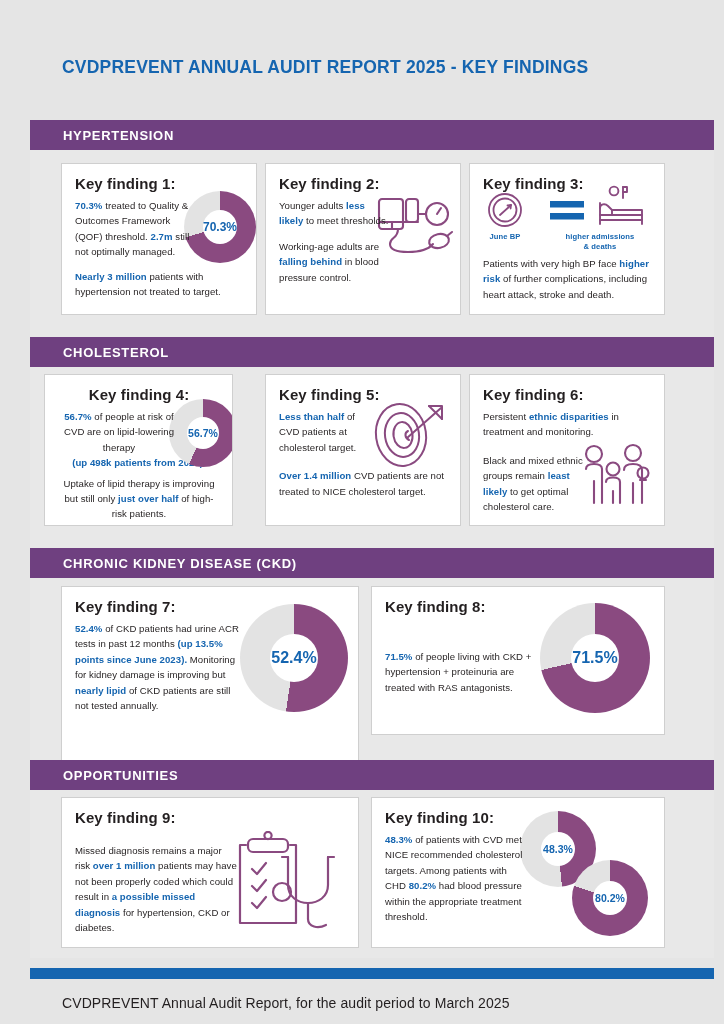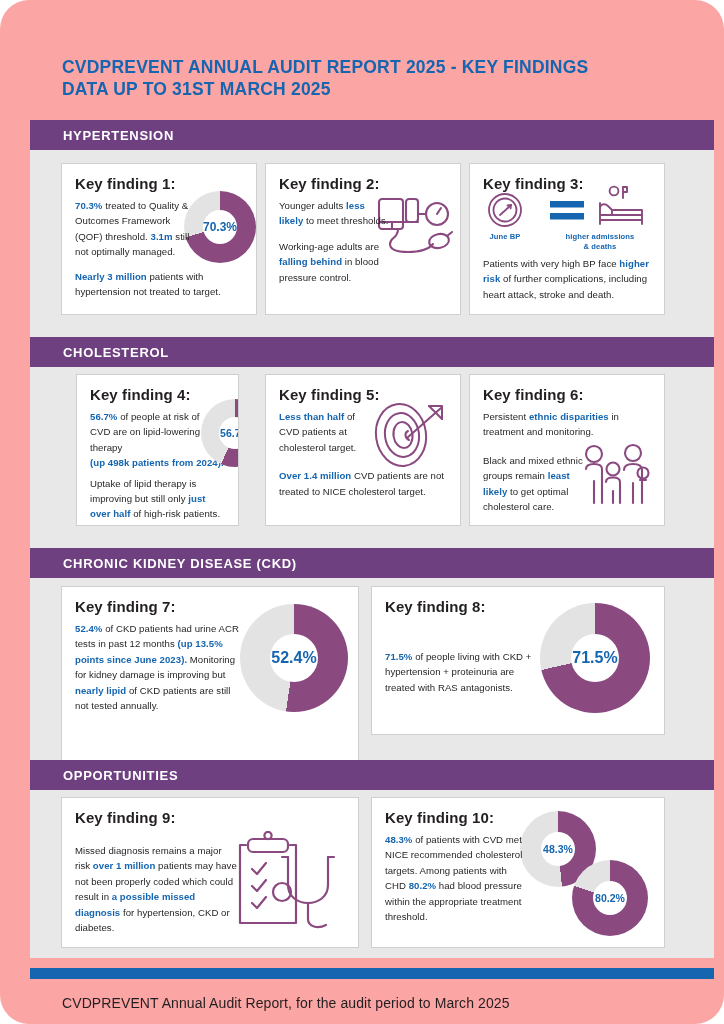--- a/index.html
+++ b/index.html
@@ -6,23 +6,22 @@
   html, body {
     width: 724px;
     height: 1024px;
     background: #ffffff;
     font-family: "Liberation Sans", sans-serif;
   }
   .page {
     position: relative;
     width: 724px;
     height: 1024px;
-    background: #fca5a5;
+    background: #e5e5e5;
     overflow: hidden;
-    border-radius: 29px;
   }
 
   
   .title-block {
     position: absolute;
     left: 62px;
     top: 56px;
     width: 620px;
   }
   .title-line {
@@ -139,33 +138,32 @@
     letter-spacing: 0.1px;
   }
 </style>
 </head>
 <body>
 
 <div class="page">
 
   <div class="title-block">
     <div class="title-line">CVDPREVENT ANNUAL AUDIT REPORT 2025 - KEY FINDINGS</div>
-    <div class="title-line">DATA UP TO 31ST MARCH 2025</div>
   </div>
 
   <div class="grey-panel"></div>
 
   <div class="sec-bar" style="top:120px">
     <div class="sec-bar-label">HYPERTENSION</div>
   </div>
 
   <div class="card" style="left:61px; top:163px; width:196px; height:152px;">
     <div class="card-title">Key finding 1:</div>
     <div class="card-body">
-      <p class="txt-col w-narrow"><b>70.3%</b><span> treated to Quality &amp; Outcomes Framework (QOF) threshold. </span><b>3.1m</b><span> still not optimally managed.</span></p>
+      <p class="txt-col w-narrow"><b>70.3%</b><span> treated to Quality &amp; Outcomes Framework (QOF) threshold. </span><b>2.7m</b><span> still not optimally managed.</span></p>
       <p style="margin-top:4px"><b>Nearly 3 million</b><span> patients with hypertension not treated to target.</span></p>
     </div>
 
     <div class="donut" style="left:122px; top:27px; width:72px; height:72px;
                 background: conic-gradient(#8a4a80 0deg 253.1deg, #e3e3e3 253.1deg 360deg);">
       <div class="hole" style="left:19px; top:19px; width:34px; height:34px;">
         <span style="font-size:12px">70.3%</span>
       </div>
     </div>
   </div>
@@ -232,21 +230,21 @@
 
     <div class="card-body" style="position:absolute; left:13px; top:92px; width:172px;">
       <p><span>Patients with very high BP face </span><b>higher risk</b><span> of further complications, including heart attack, stroke and death.</span></p>
     </div>
   </div>
 
   <div class="sec-bar" style="top:337px">
     <div class="sec-bar-label">CHOLESTEROL</div>
   </div>
 
-  <div class="card" style="left:76px; top:374px; width:163px; height:152px;">
+  <div class="card" style="left:44px; top:374px; width:189px; height:152px;text-align:center;">
     <div class="card-title">Key finding 4:</div>
     <div class="card-body">
       <p class="txt-col" style="width:122px"><b>56.7%</b><span> of people at risk of CVD are on lipid-lowering therapy </span></p>
       <p style="margin-top:-9px"><b>(up 498k patients from 2024).</b></p>
       <p style="margin-top:-4px"><span>Uptake of lipid therapy is improving  but still only </span><b>just over half</b><span> of high-risk patients.</span></p>
     </div>
     <div class="donut" style="left:124px; top:24px; width:68px; height:68px;
                 background: conic-gradient(#8a4a80 0deg 204.1deg, #e3e3e3 204.1deg 360deg);">
       <div class="hole" style="left:18px; top:18px; width:32px; height:32px;">
         <span style="font-size:10.5px">56.7%</span>

